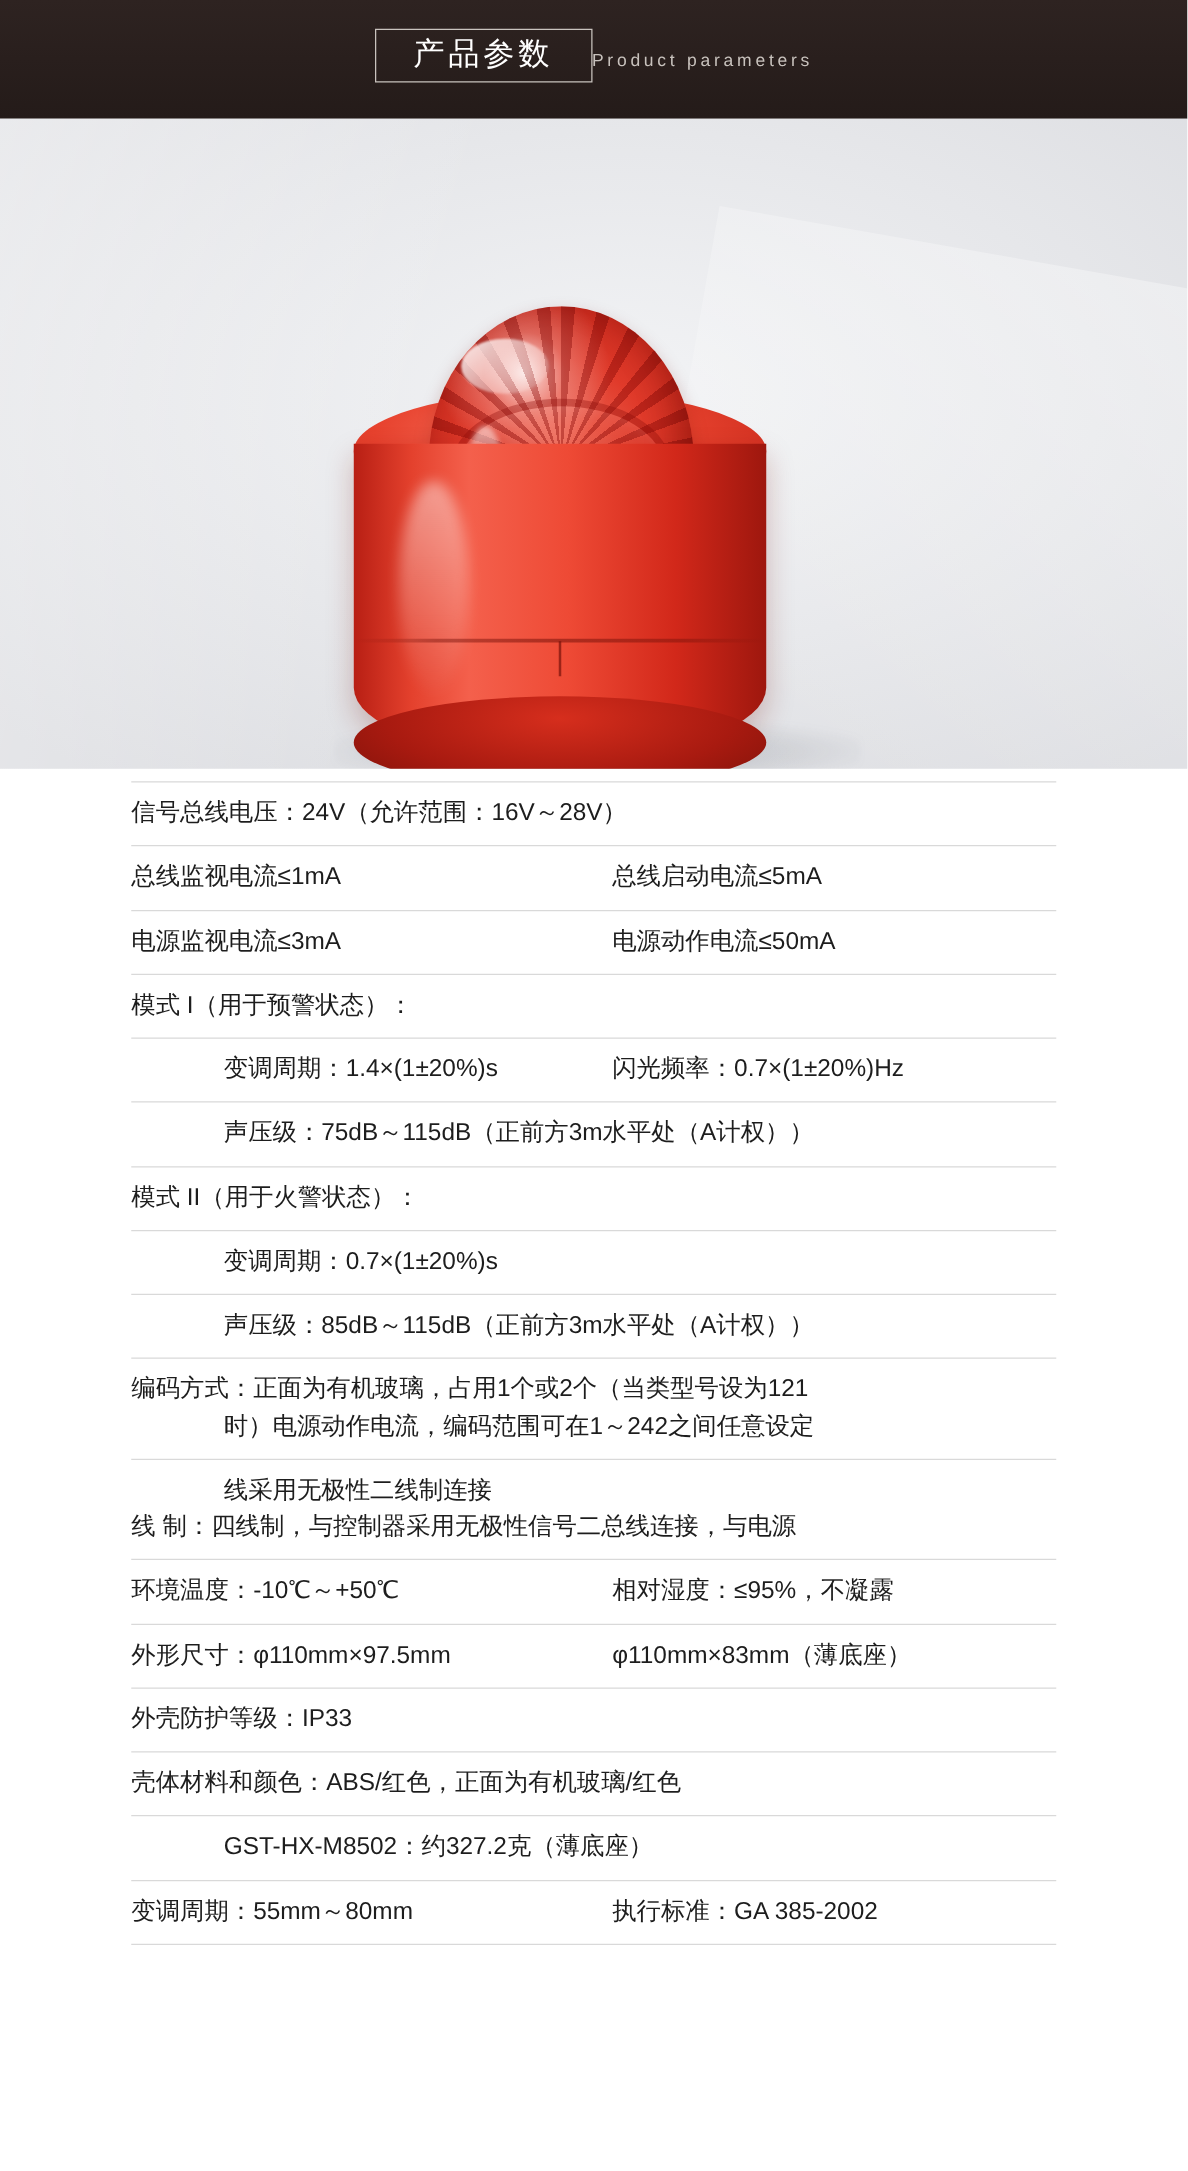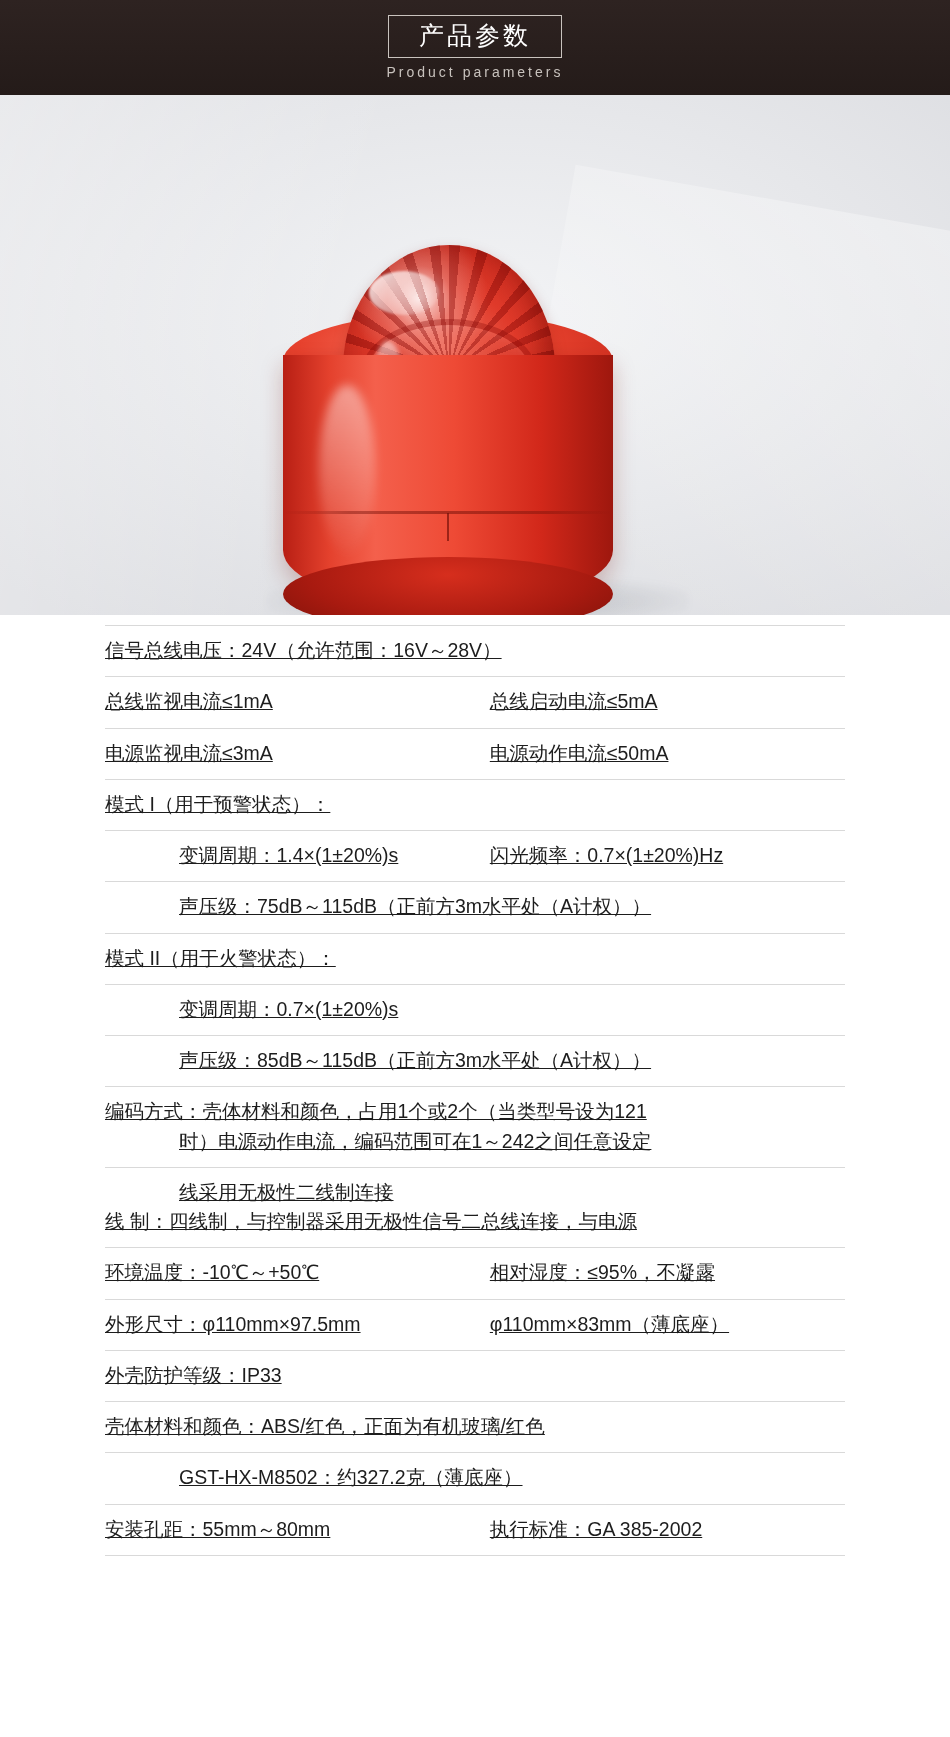--- a/index.html
+++ b/index.html
@@ -17,21 +17,21 @@
     position: relative;
     width: 950px;
     height: 95px;
     background: #2b1f1d;
     background: linear-gradient(180deg, #2e2321 0%, #241b19 100%);
   }
   .header-inner {
     width: 100%;
     height: 100%;
     display: flex;
-    flex-direction: column;
+    flex-direction: row;
     align-items: center;
     justify-content: center;
   }
   .title-box {
     border: 1px solid #c9c3be;
     padding: 6px 30px 8px 30px;
     margin-bottom: 6px;
   }
   .title-cn {
     color: #ffffff;
@@ -210,21 +210,21 @@
     line-height: 1.5;
   }
   .spec-row:first-child { border-top: 1px solid #d9d9d9; }
   .two-col {
     display: flex;
   }
   .col-a { width: 52%; }
   .col-b { width: 48%; }
   .indent-1 { padding-left: 74px; }
   .indent-2 { padding-left: 74px; }
-  .nowrap { white-space: nowrap; text-decoration: underline; }
+  .nowrap { white-space: nowrap; }
 </style>
 </head>
 <body>
 
 <div class="header">
   <div class="header-inner">
     <div class="title-box">
       <div class="title-cn">产品参数</div>
     </div>
     <div class="title-en">Product parameters</div>
@@ -287,21 +287,21 @@
 
   <div class="spec-row two-col">
     <div class="col-a nowrap indent-1">变调周期：0.7×(1±20%)s</div>
   </div>
 
   <div class="spec-row">
     <div class="nowrap indent-1">声压级：85dB～115dB（正前方3m水平处（A计权））</div>
   </div>
 
   <div class="spec-row">
-    <div class="nowrap">编码方式：壳体材料和颜色，占用1个或2个（当类型号设为121</div>
+    <div class="nowrap">编码方式：正面为有机玻璃，占用1个或2个（当类型号设为121</div>
     <div class="nowrap indent-2">时）电源动作电流，编码范围可在1～242之间任意设定</div>
   </div>
 
   <div class="spec-row">
     <div class="nowrap indent-2">线采用无极性二线制连接</div>
     <div class="nowrap">线    制：四线制，与控制器采用无极性信号二总线连接，与电源</div>
   </div>
 
   <div class="spec-row two-col">
     <div class="col-a nowrap">环境温度：-10℃～+50℃</div>
@@ -319,17 +319,17 @@
 
   <div class="spec-row">
     <div class="nowrap">壳体材料和颜色：ABS/红色，正面为有机玻璃/红色</div>
   </div>
 
   <div class="spec-row">
     <div class="nowrap indent-2">GST-HX-M8502：约327.2克（薄底座）</div>
   </div>
 
   <div class="spec-row two-col">
-    <div class="col-a nowrap">安装孔距：55mm～80mm</div>
+    <div class="col-a nowrap">变调周期：55mm～80mm</div>
     <div class="col-b nowrap">执行标准：GA 385-2002</div>
   </div>
 
 </div>
 
 </body></html>

